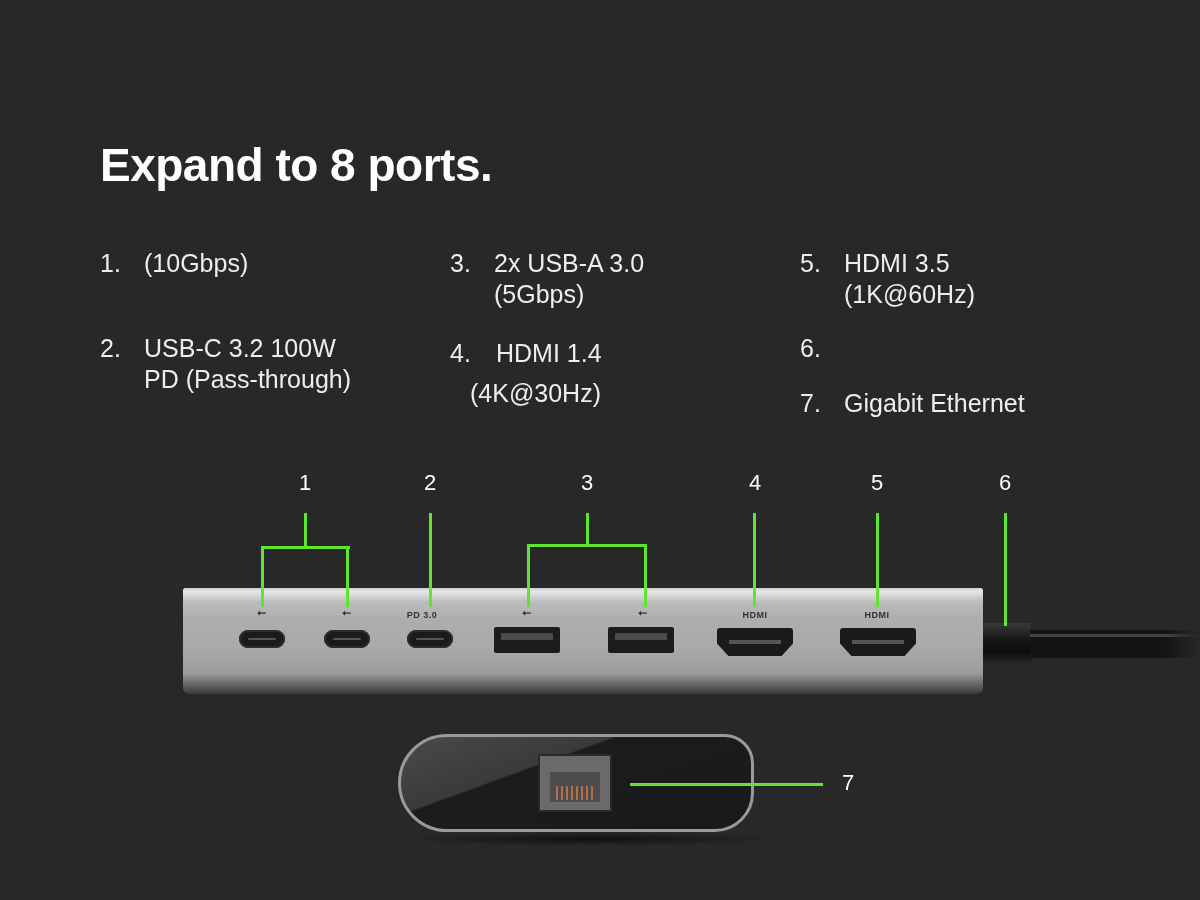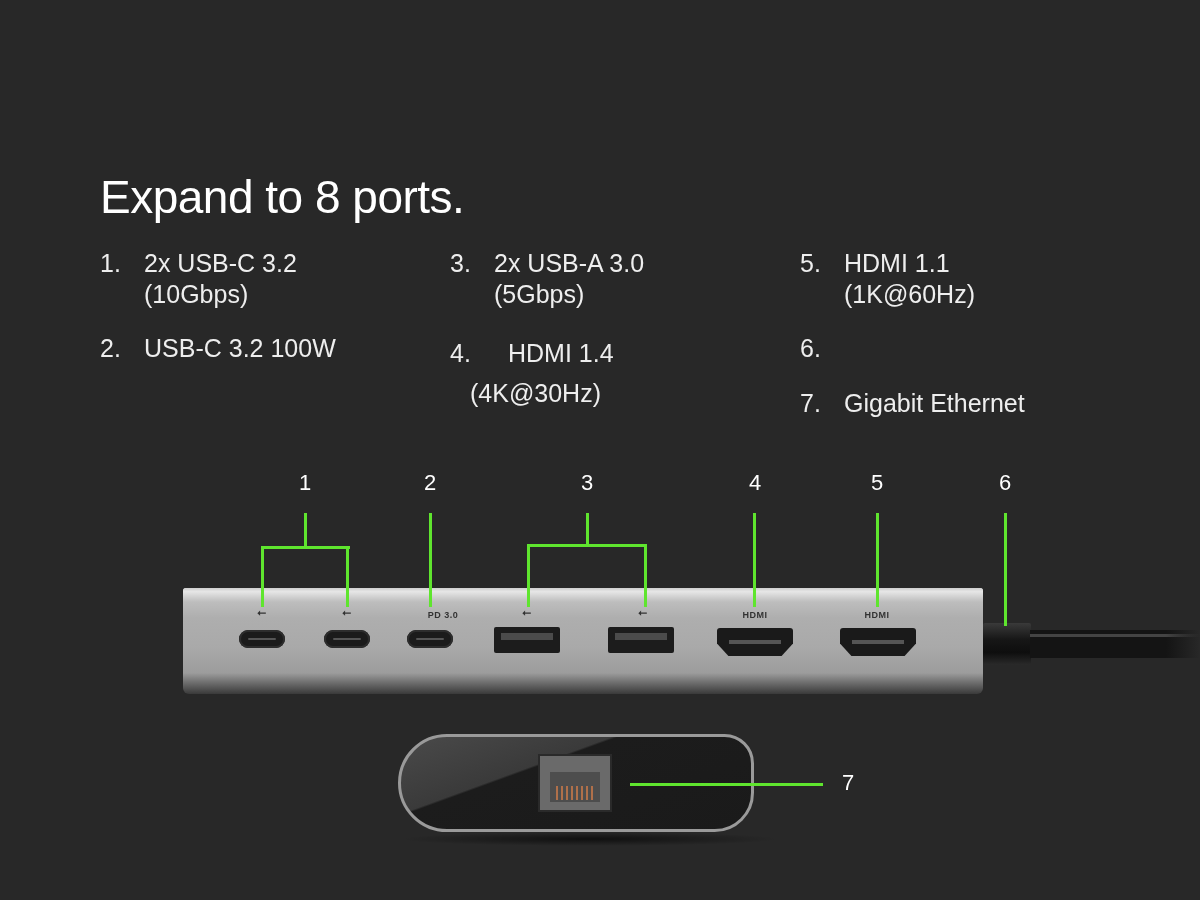--- a/index.html
+++ b/index.html
@@ -1,17 +1,17 @@
 <!DOCTYPE html>
 <html><head>
 <meta charset="utf-8">
 <style>
   html,body{margin:0;padding:0;}
   body{width:1200px;height:900px;background:#282828;position:relative;overflow:hidden;font-family:"Liberation Sans",sans-serif;color:#f2f2f2;}
-  .title{position:absolute;left:100px;top:138px;font-size:46px;font-weight:400;letter-spacing:-0.5px;color:#fff;margin-top:32px;}
+  .title{position:absolute;left:100px;top:138px;font-size:46px;font-weight:700;letter-spacing:-0.5px;color:#fff;}
   .spec{position:absolute;font-size:25px;line-height:31px;color:#eeeeee;}
   .spec .num{position:absolute;left:0;top:0;}
   .spec .txt{display:block;margin-left:44px;}
   .callnum{position:absolute;font-size:22px;color:#fff;transform:translateX(-50%);}
   .g{position:absolute;background:#5fe52e;}
   .hub{position:absolute;left:183px;top:588px;width:800px;height:106px;border-radius:3px 3px 6px 6px;
        background:linear-gradient(#d6d6d6 0px,#e2e2e2 4px,#bdbdbd 14px,#aeaeae 30px,#a9a9a9 60px,#9c9c9c 85px,#6c6c6c 95px,#3a3a3a 106px);}
   .hub .lip{position:absolute;left:0;right:0;top:0;height:12px;background:linear-gradient(#cfcfcf,#e6e6e6 30%,#c4c4c4);border-radius:3px 3px 0 0;}
   .usbc{position:absolute;top:630px;width:46px;height:18px;border-radius:9px;background:#1b1b1b;box-shadow:inset 0 0 0 2px #2d2d2d;}
   .usbc::after{content:"";position:absolute;left:9px;right:9px;top:8px;height:2px;background:#555;border-radius:1px;}
@@ -30,40 +30,40 @@
   .rj45 .inner{position:absolute;left:10px;top:16px;width:50px;height:30px;background:#4d4d4d;}
   .rj45 .pins{position:absolute;left:16px;top:30px;width:38px;height:14px;background:repeating-linear-gradient(90deg,#b0704a 0 2px,transparent 2px 5px);}
 </style>
 </head>
 <body>
 
 <div class="title">Expand to 8 ports.</div>
 
 <div class="spec" style="left:100px;top:248px;">
   <span class="num">1.</span>
-  <span class="txt">2x USB-C 3.2</span>
   <span class="txt">(10Gbps)</span>
 </div>
 <div class="spec" style="left:100px;top:333px;">
   <span class="num">2.</span>
   <span class="txt">USB-C 3.2 100W</span>
+  <span class="txt">PD (Pass-through)</span>
 </div>
 <div class="spec" style="left:450px;top:248px;">
   <span class="num">3.</span>
   <span class="txt">2x USB-A 3.0</span>
   <span class="txt">(5Gbps)</span>
 </div>
 <div class="spec" style="left:450px;top:333px;line-height:40px;">
   <span class="num">4.</span>
-  <span class="txt" style="margin-left:58px">HDMI 1.4</span>
+  <span class="txt" style="margin-left:46px">HDMI 1.4</span>
   <span class="txt" style="margin-left:20px">(4K@30Hz)</span>
 </div>
 <div class="spec" style="left:800px;top:248px;">
   <span class="num">5.</span>
-  <span class="txt">HDMI 1.1</span>
+  <span class="txt">HDMI 3.5</span>
   <span class="txt">(1K@60Hz)</span>
 </div>
 <div class="spec" style="left:800px;top:333px;">
   <span class="num">6.</span>
 </div>
 <div class="spec" style="left:800px;top:388px;">
   <span class="num">7.</span>
   <span class="txt">Gigabit Ethernet</span>
 </div>
 
@@ -74,21 +74,21 @@
 <div class="callnum" style="left:877px;top:470px;">5</div>
 <div class="callnum" style="left:1005px;top:470px;">6</div>
 <div class="callnum" style="left:848px;top:770px;">7</div>
 
 <div class="hub">
     <div class="lip"></div>
   </div>
 
 <div class="plbl" style="left:262px;top:606px;font-size:11px;">⭠</div>
 <div class="plbl" style="left:347px;top:606px;font-size:11px;">⭠</div>
-<div class="plbl" style="left:443px;">PD 3.0</div>
+<div class="plbl" style="left:422px;">PD 3.0</div>
 <div class="plbl" style="left:527px;top:606px;font-size:11px;">⭠</div>
 <div class="plbl" style="left:643px;top:606px;font-size:11px;">⭠</div>
 <div class="plbl" style="left:755px;">HDMI</div>
 <div class="plbl" style="left:877px;">HDMI</div>
 
 <div class="usbc" style="left:239px;"></div>
 <div class="usbc" style="left:324px;"></div>
 <div class="usbc" style="left:407px;"></div>
 <div class="usba" style="left:494px;"></div>
 <div class="usba" style="left:608px;"></div>

